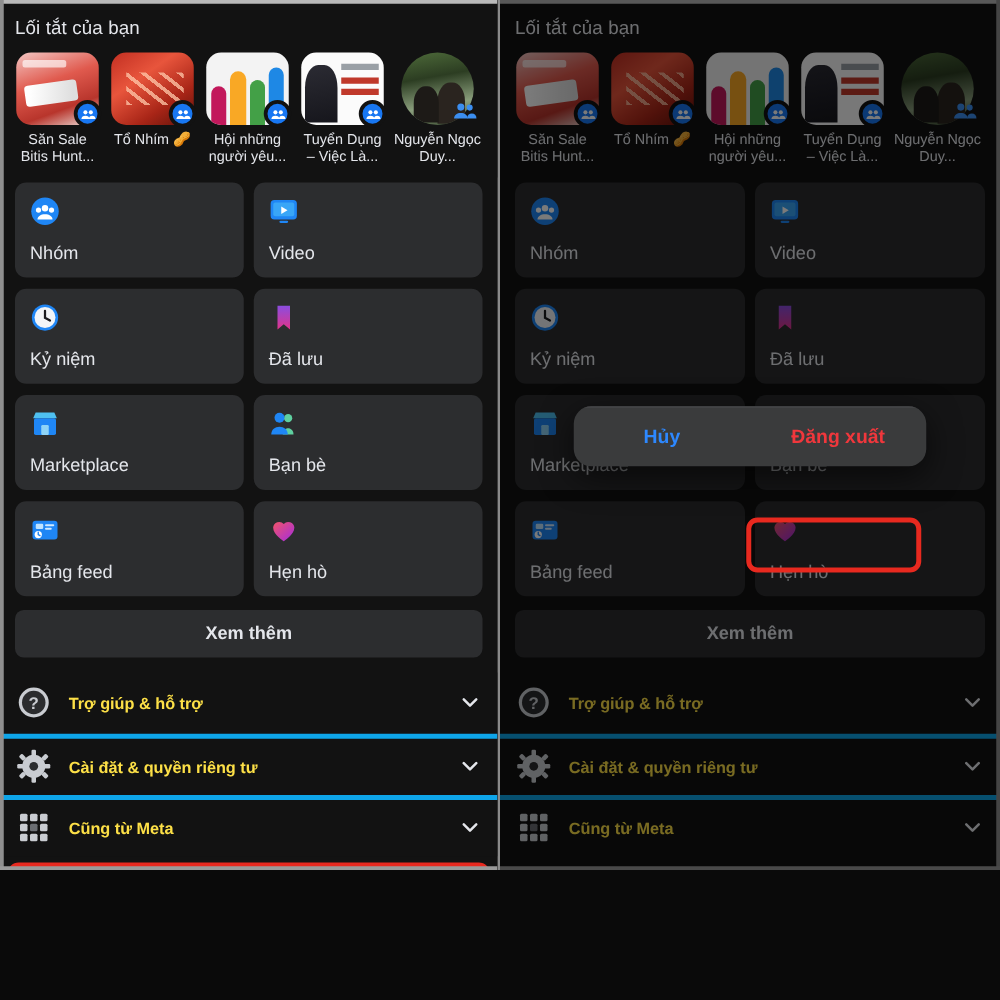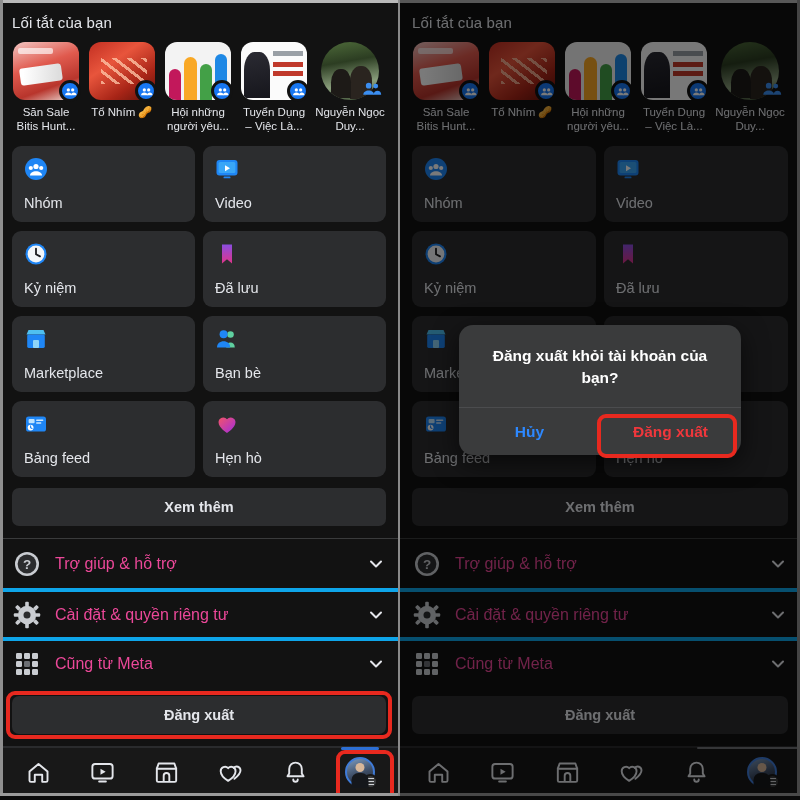--- a/index.html
+++ b/index.html
@@ -10,21 +10,21 @@
     overflow: hidden;
   }
   .stage {
     position: relative;
     width: 800px; height: 800px;
     display: flex;
     background: #0a0a0a;
   }
   .panel {
     position: relative;
-    width: 400px; height: 796px;
+    width: 400px; height: 696px;
     background: #121212;
     overflow: hidden;
   }
   .panel.left  { border-right: 2px solid #8a8a8a; }
   .panel.right { }
   .panel-inner {
     position: absolute;
     inset: 0;
     display: flex;
     flex-direction: column;
@@ -141,21 +141,21 @@
 
   
   .accordion { background:#121212; }
   .acc-row {
     height: 49px; display: flex; align-items: center;
     padding: 0 14px 0 12px; gap: 13px;
     border-top: 4px solid #0ea5e9;
   }
   .acc-row:first-child { border-top: none; }
   .acc-icon { width: 30px; height: 30px; flex: none; }
-  .acc-label { flex: 1; font-size: 16px; color: #ec4899; font-weight: 400; }
+  .acc-label { flex: 1; font-size: 13px; color: #fde047; font-weight: 700; }
   .chev { width: 16px; height: 16px; flex:none; }
 
   
   .logout-wrap { padding: 10px 12px 12px 12px; position: relative; }
   .logout {
     height: 38px; width: 100%; background: #2c2d2f; border-radius: 7px;
     display: flex; align-items: center; justify-content: center;
     color: #e4e6eb; font-size: 14.5px; font-weight: 700; border: none;
   }
   .hl-box {
@@ -862,21 +862,20 @@
               </span>
           </div>
         </div>
       </div>
 
     </div>
 
     <div class="dim"></div>
 
     <div class="dialog" style="top:325px;">
-      <div class="dialog-title">Đăng xuất khỏi tài khoản của bạn?</div>
       <div class="dialog-actions">
         <button class="dlg-btn dlg-cancel">Hủy</button>
         <button class="dlg-btn dlg-confirm">Đăng xuất</button>
       </div>
     </div>
     <div class="dlg-hl" style="left:197px; top:414px; width:140px; height:44px;"></div>
   </div>
 
 </div>
 

